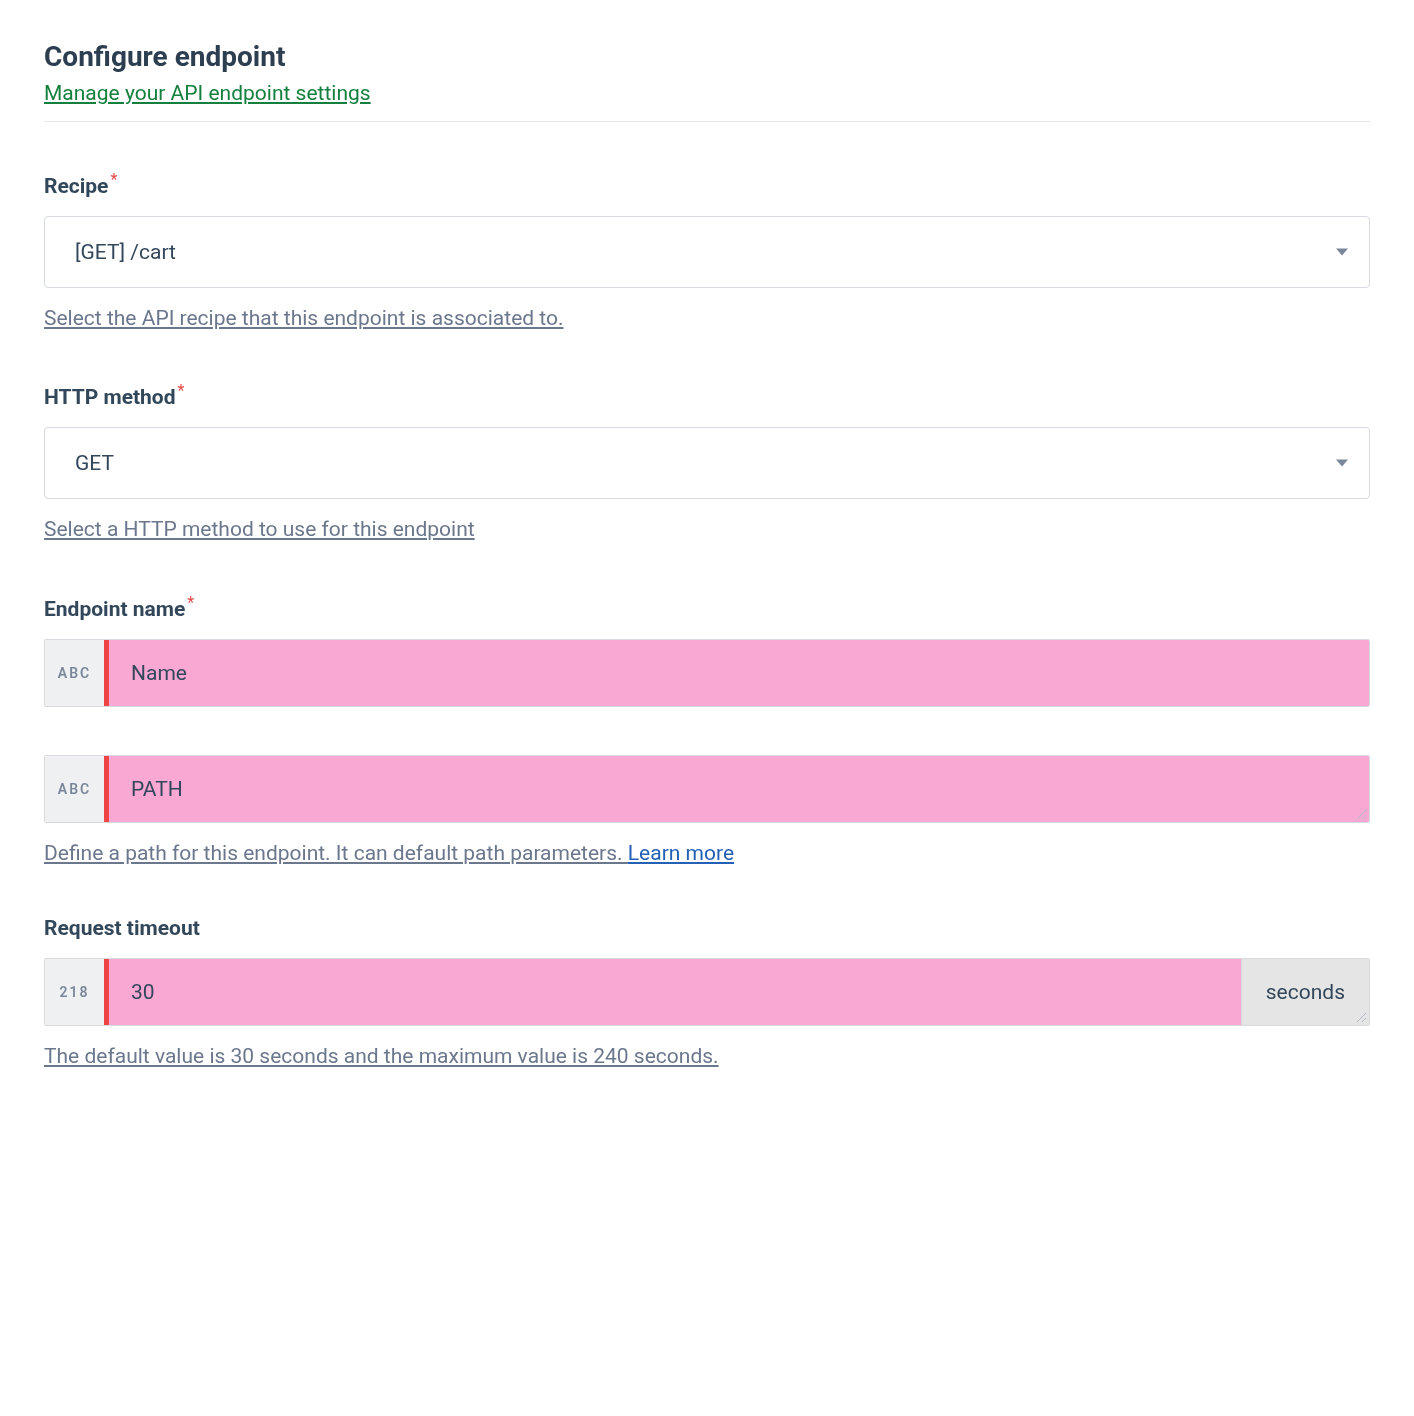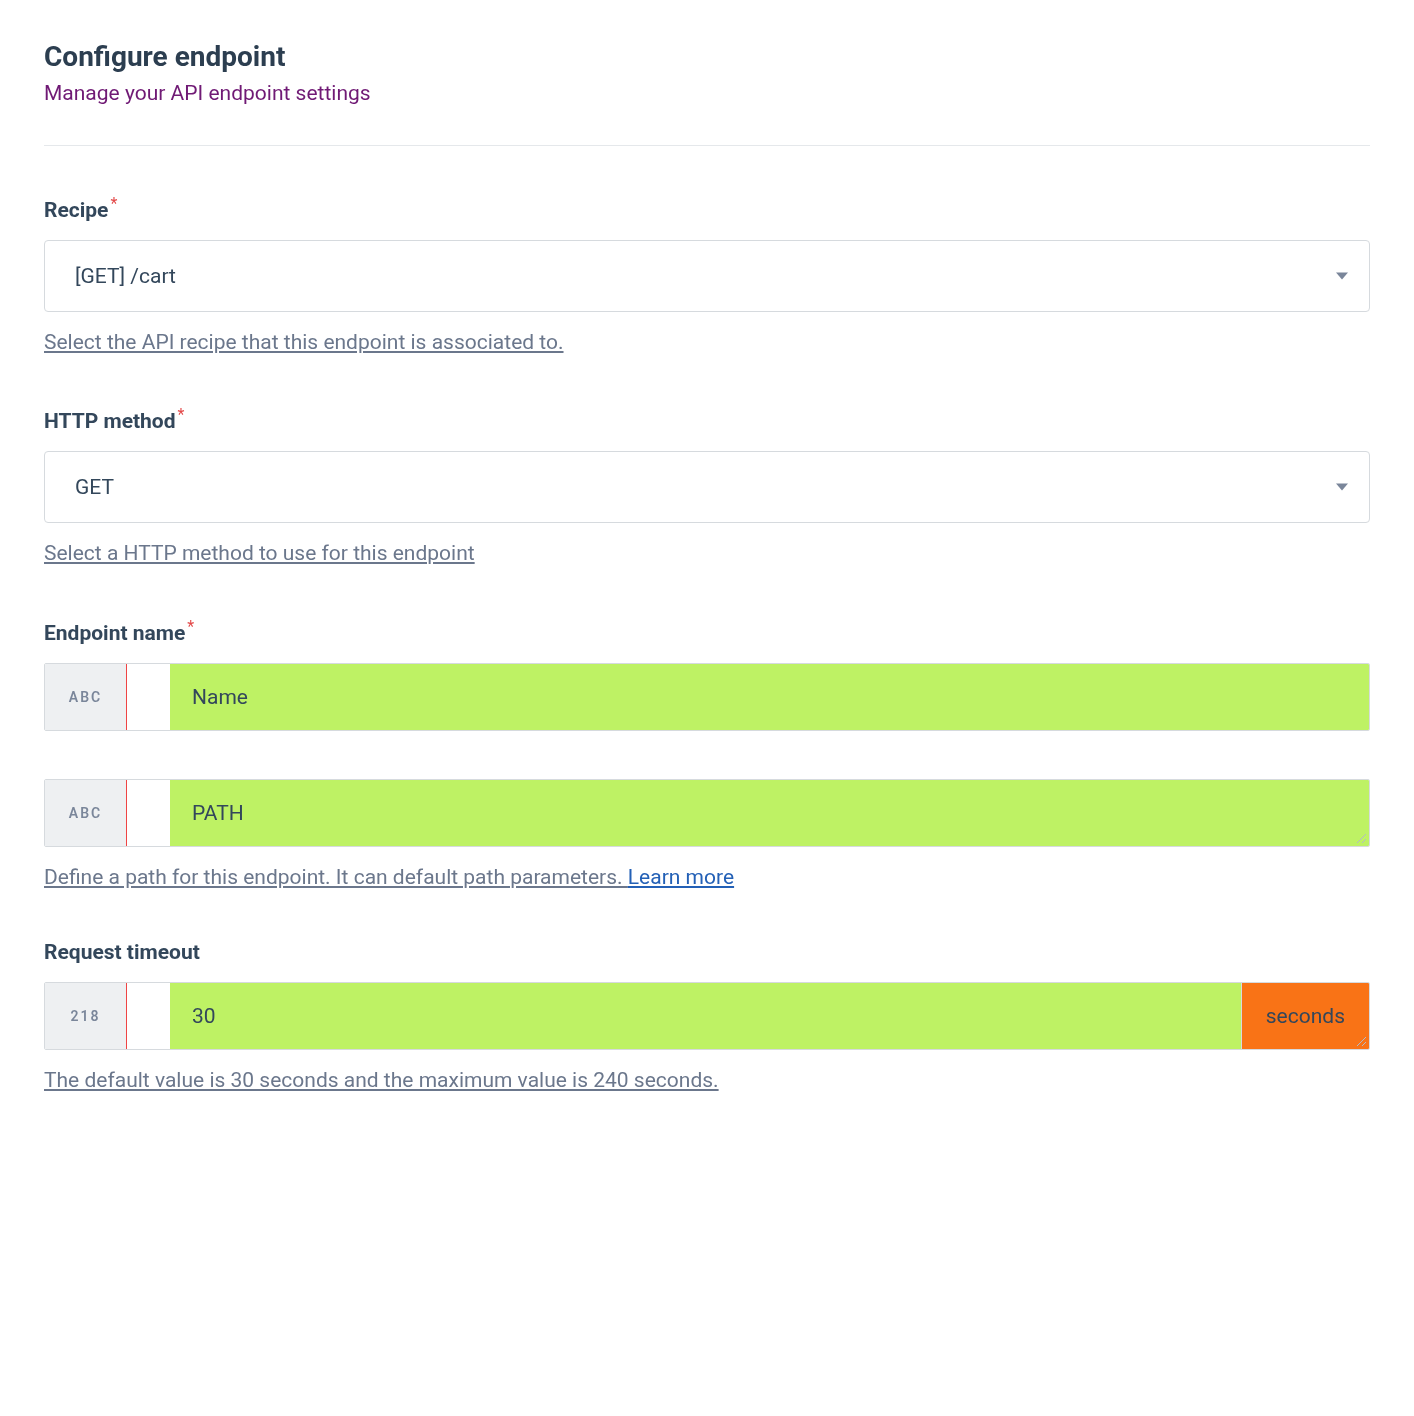--- a/index.html
+++ b/index.html
@@ -15,23 +15,24 @@
       width: 1414px;
     }
     .page-title {
       font-size: 28px;
       font-weight: 700;
       color: #2c3e50;
       margin-bottom: 8px;
     }
     .page-subtitle {
       font-size: 21px;
-      color: #701a75;
+      color: #15803d;
       font-weight: 400;
-      margin-bottom: 40px;
+      margin-bottom: 16px;
+      text-decoration: underline;
     }
     .divider {
       border: none;
       border-top: 1px solid #e5e8eb;
       margin-bottom: 48px;
     }
     .field-group {
       margin-bottom: 48px;
     }
     .field-label {
@@ -87,53 +88,52 @@
     .input-row {
       display: flex;
       width: 100%;
       border: 1px solid #d6dade;
       border-radius: 2px;
       overflow: hidden;
       height: 68px;
     }
     .input-prefix {
       background: #eef0f2;
-      border-right: 1px solid #ef4444;
+      border-right: 5px solid #ef4444;
       display: flex;
       align-items: center;
       justify-content: center;
-      width: 82px;
+      width: 64px;
       flex-shrink: 0;
       font-size: 14px;
       font-weight: 600;
       letter-spacing: 2px;
       color: #7a869a;
     }
     .input-suffix {
-      background: #f97316;
+      background: #e5e5e5;
       border-left: 1px solid #d6dade;
       display: flex;
       align-items: center;
       justify-content: center;
       padding: 0 24px;
       flex-shrink: 0;
       font-size: 21px;
       color: #33475b;
       position: relative;
     }
     .text-input {
       flex: 1;
       border: none;
       outline: none;
       padding: 0 22px;
       font-size: 21px;
       color: #33475b;
       font-family: inherit;
-      background: #bef264;
-      margin-left: 43px;
+      background: #f9a8d4;
     }
     .text-input::placeholder {
       color: #33475b;
     }
     .input-row.with-resize {
       position: relative;
     }
     .input-row.with-resize .resize-handle-outer {
       position: absolute;
       right: 2px;

